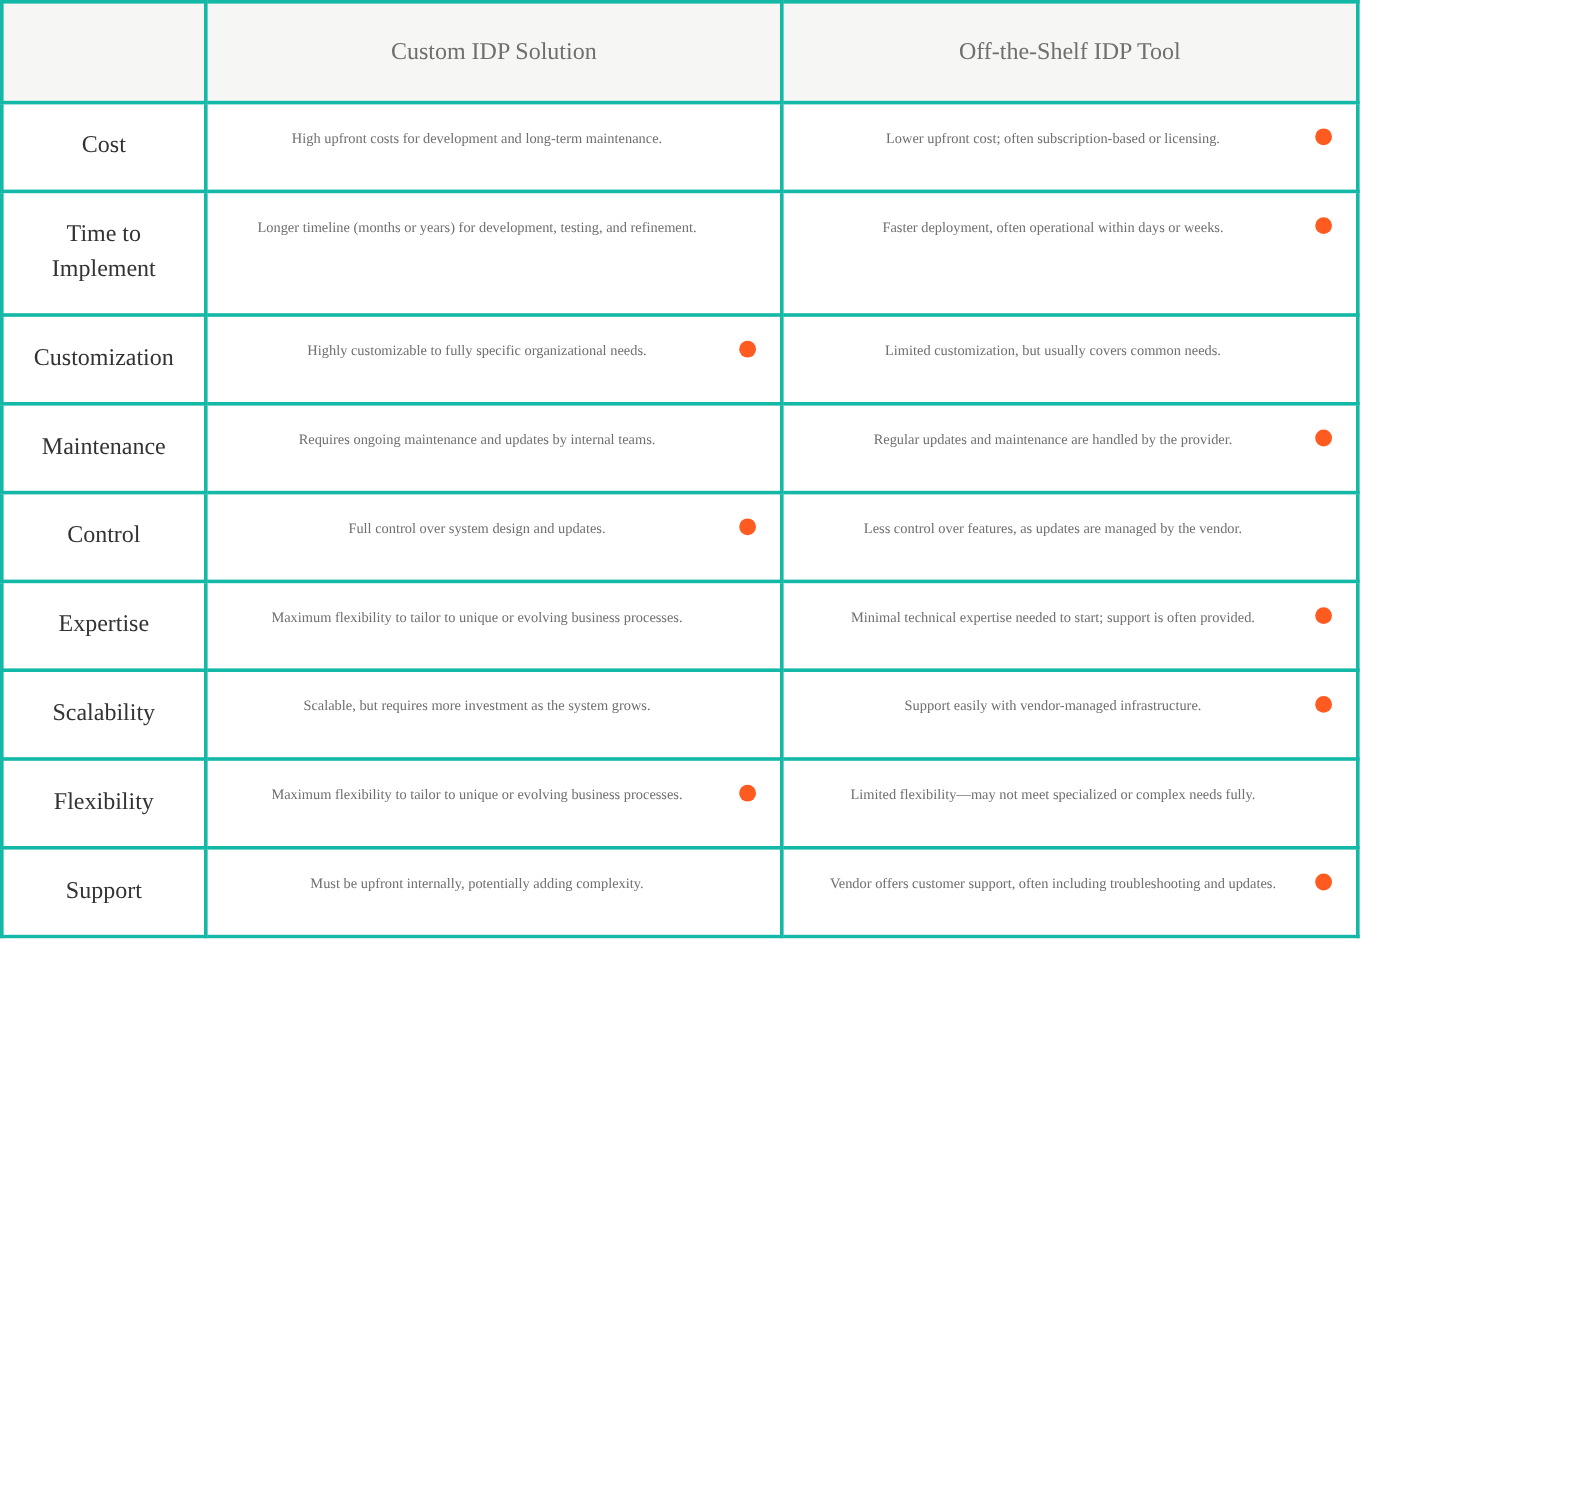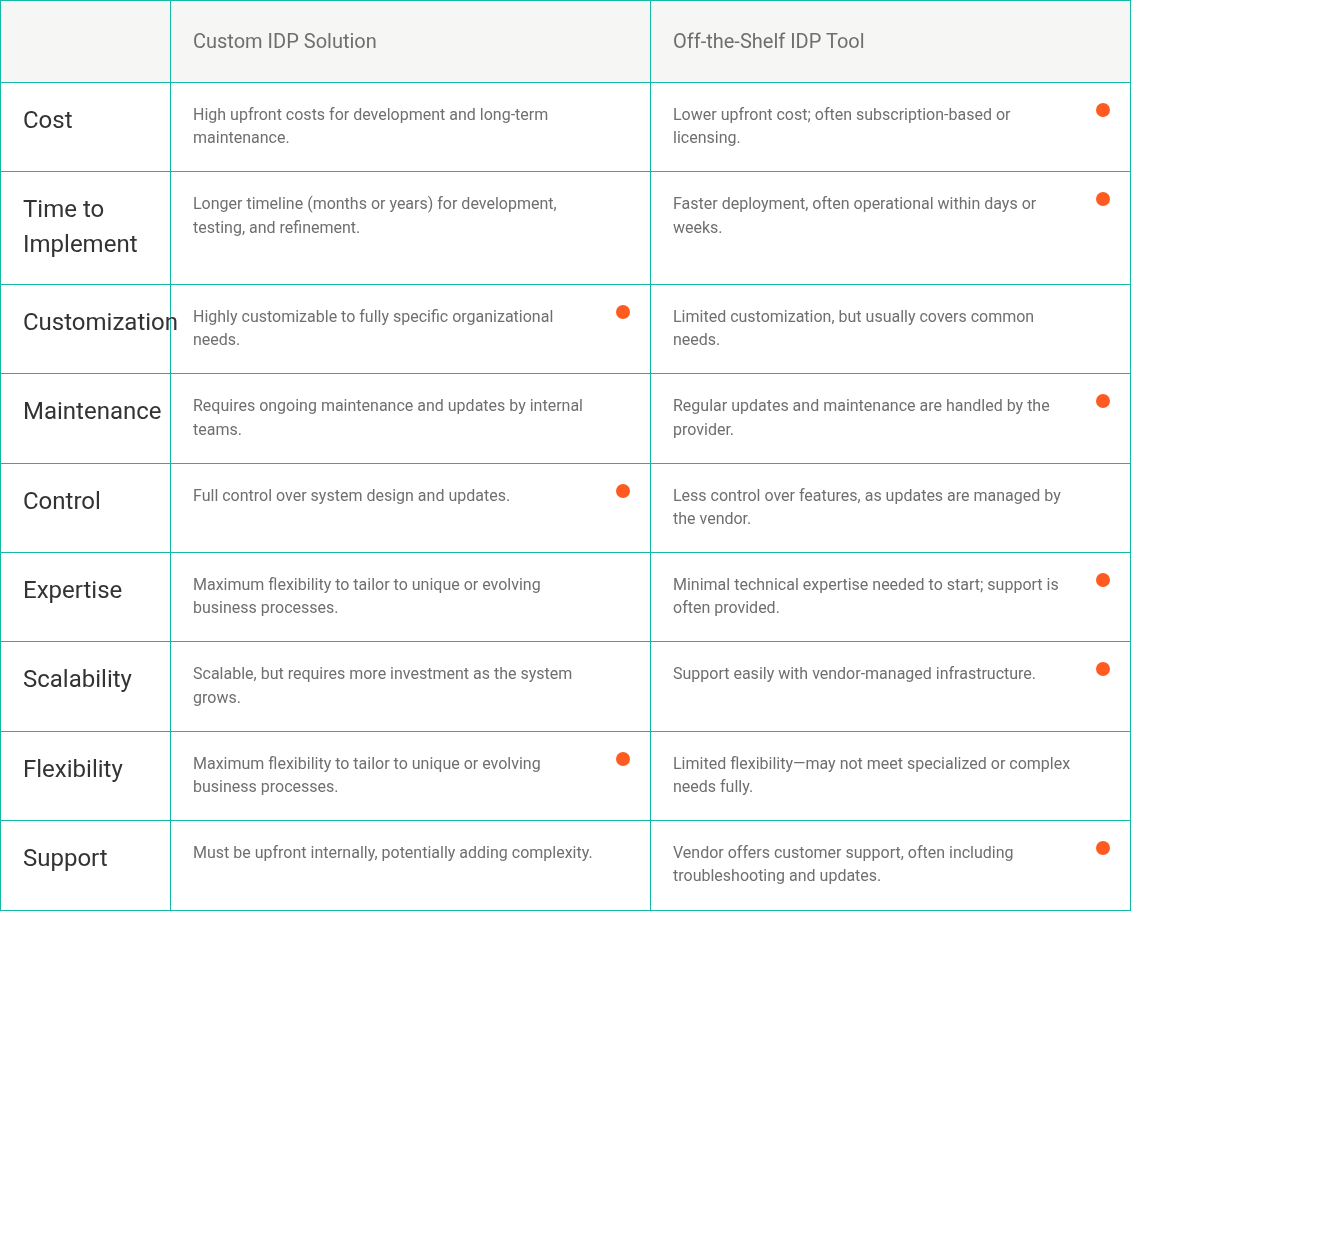--- a/index.html
+++ b/index.html
@@ -19,45 +19,46 @@
   table {
     border-collapse: collapse;
     width: 100%;
     table-layout: fixed;
   }
   col.label-col { width: 170px; }
   col.custom-col { width: 480px; }
   col.off-col    { width: 480px; }
 
   th, td {
-    text-align: left;
+    text-align: center;
     vertical-align: top;
     padding: 20px 22px 22px 22px;
-    border: 1px solid #14b8a6;
+    border: 3px solid #14b8a6;
     line-height: 1.45;
+    font-family: Liberation Serif, serif;
   }
   thead th {
     background: #f6f6f4;
     font-weight: 400;
     color: #6f6f6f;
     font-size: 20px;
     padding-top: 26px;
     padding-bottom: 26px;
   }
   thead th.first {
     color: transparent;
   }
   tbody td.row-label {
     color: #333333;
     font-weight: 400;
-    font-size: 24px;
+    font-size: 20px;
   }
   tbody td.cell {
     color: #6f6f6f;
-    font-size: 16px;
+    font-size: 12px;
     font-weight: 400;
     position: relative;
     padding-right: 50px;
   }
   .dot {
     position: absolute;
     top: 20px;
     right: 20px;
     width: 14px;
     height: 14px;

